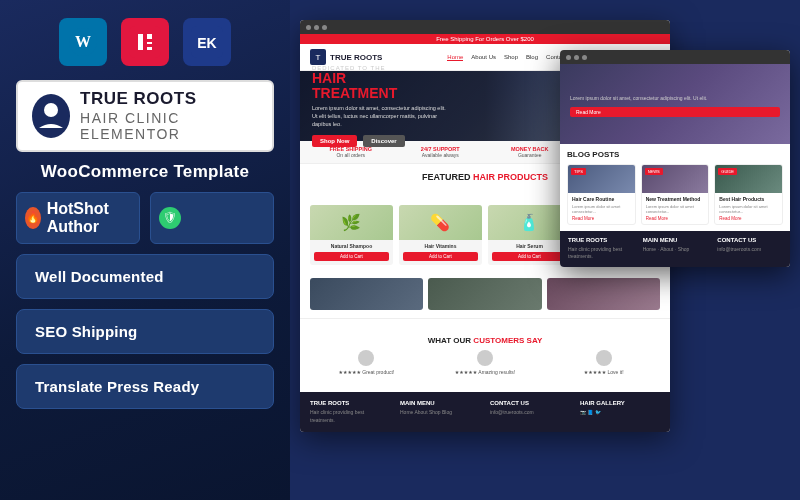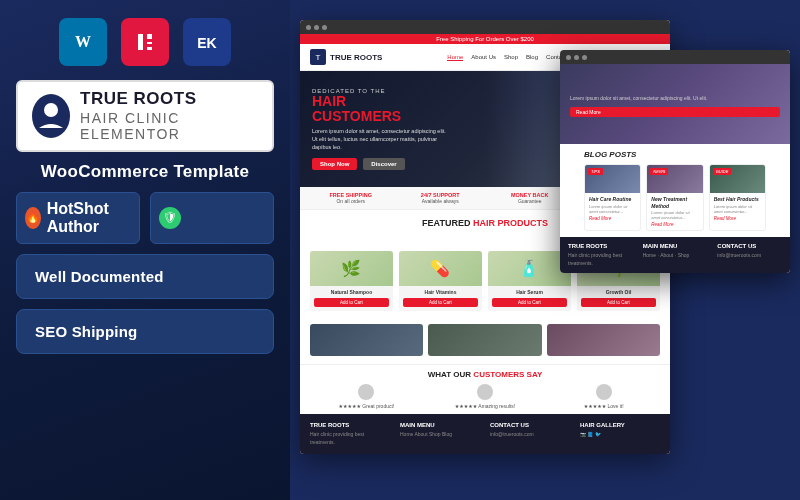--- a/index.html
+++ b/index.html
@@ -258,21 +258,21 @@
       color: #333;
     }
 
     .nav-item.active {
       color: #e8192c;
       border-bottom: 1.5px solid #e8192c;
     }
 
     
     .site-hero {
-      height: 116px;
+      height: 70px;
       background: linear-gradient(to right, rgba(0,0,0,0.6) 50%, transparent), 
                   linear-gradient(135deg, #2a3a6e 0%, #4a5a8e 50%, #8a9ab0 100%);
       position: relative;
       padding: 14px 12px;
       display: flex;
       flex-direction: column;
       justify-content: center;
     }
 
     .hero-pretitle {
@@ -435,22 +435,21 @@
       background: #e8192c;
       color: white;
       font-size: 5px;
       padding: 2px 6px;
       border-radius: 2px;
       display: inline-block;
     }
 
     
     .blog-section {
-      padding: 6px 24px;
-      font-style: italic;
+      padding: 6px 7px;
     }
 
     .blog-title {
       font-size: 8px;
       font-weight: 700;
       color: #222;
       margin-bottom: 5px;
     }
 
     .blog-grid {
@@ -535,21 +534,21 @@
     .gallery-item:nth-child(2) {
       background: linear-gradient(135deg, #4a5a4e, #6a7a6e);
     }
 
     .gallery-item:nth-child(3) {
       background: linear-gradient(135deg, #4a3a5e, #7a6a8e);
     }
 
     
     .testimonials-section {
-      padding: 5px 10px;
+      padding: 17px 10px;
       border-top: 1px solid #eee;
     }
 
     .test-title {
       text-align: center;
       font-size: 8px;
       font-weight: 700;
       color: #222;
       margin-bottom: 5px;
     }
@@ -636,20 +635,21 @@
       <div class="badge-icon hotshot-icon">🔥</div>
       <span class="badge-text">HotShot Author</span>
     </div>
     <div class="badge">
       <div class="badge-icon support-icon">🛡</div>
     </div>
   </div>
 
   <button class="feature-btn">Well Documented</button>
   <button class="feature-btn">SEO Shipping</button>
+  <button class="feature-btn">Translate Press Ready</button>
 
 </div>
 
 <div class="right-panel">
 
   <div class="mockup-container">
 
     <div class="browser-main">
       <div class="browser-bar">
         <div class="browser-dot"></div>
@@ -671,21 +671,21 @@
           <span class="nav-item">Blog</span>
           <span class="nav-item">Contact Us</span>
         </div>
         <div style="font-size:7px;color:#555;display:flex;gap:5px;">👤 🛒</div>
       </div>
 
       <div class="site-hero">
         <div class="hero-pretitle">DEDICATED TO THE</div>
         <div class="hero-title">
           <span style="color:#e8192c;">HAIR</span><br>
-          <span>CUSTOMERS</span>
+          <span>TREATMENT</span>
         </div>
         <div class="hero-text">Lorem ipsum dolor sit amet, consectetur adipiscing elit. Ut elit tellus, luctus nec ullamcorper mattis, pulvinar dapibus leo.</div>
         <div class="hero-btns">
           <span class="hero-btn primary">Shop Now</span>
           <span class="hero-btn secondary">Discover</span>
         </div>
       </div>
 
       <div class="features-strip">
         <div class="feature-chip">

